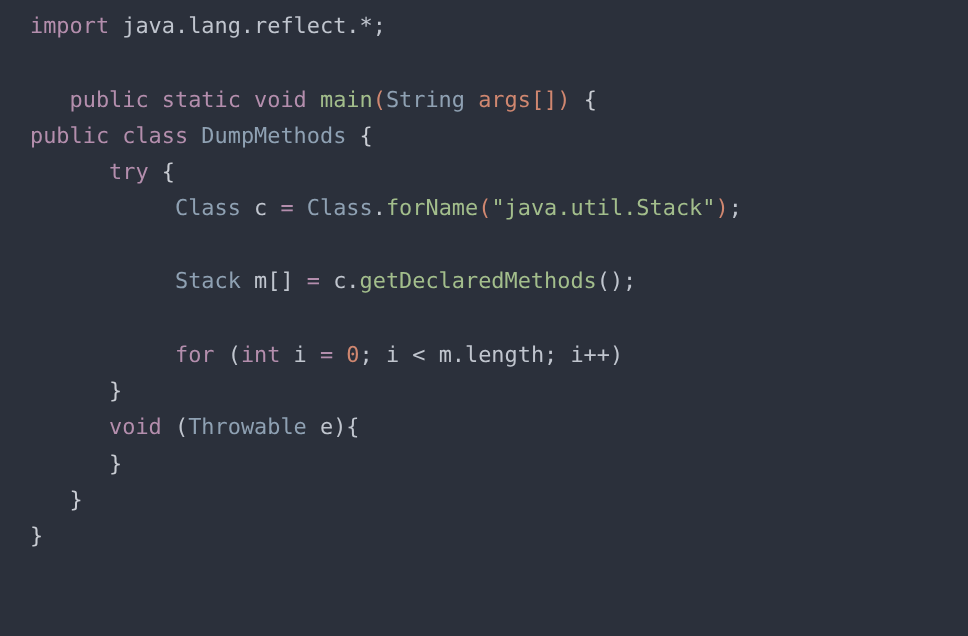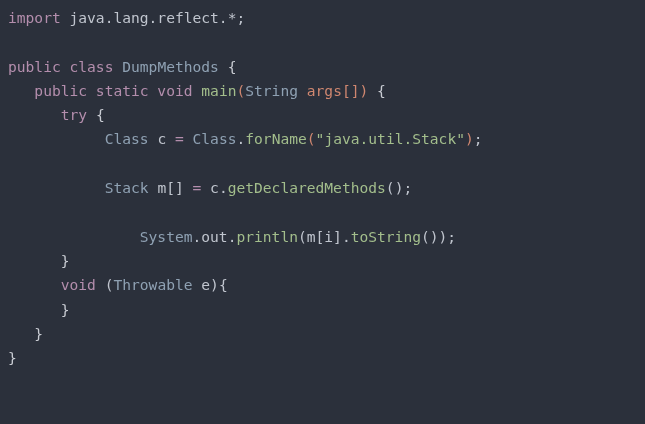--- a/index.html
+++ b/index.html
@@ -12,21 +12,21 @@
     height: 424px;
     overflow: hidden;
     background: #2b303b;
     font-family: "DejaVu Sans Mono", "Liberation Mono", monospace;
   }
   #code-view {
     position: relative;
     width: 645px;
     height: 424px;
     background: #2b303b;
-    padding: 6px 0 0 8px;
+    padding: 6px 0 0 20px;
     box-sizing: border-box;
   }
   .code-line {
     height: 24.3px;
     line-height: 24.3px;
     font-size: 14.6px;
     white-space: pre;
     color: #c0c5ce;
     letter-spacing: 0px;
   }
@@ -45,28 +45,28 @@
   .t-plain   { color: #c0c5ce; }   
   .t-brace   { color: #c9ccd3; }   
 </style>
 </head>
 <body>
 
 <div id="code-view">
   <div id="code-body">
       <div class="code-line"><span class="t-kw">import</span><span class="t-plain"> java.lang.reflect.*;</span></div>
       <div class="code-line blank">&nbsp;</div>
+      <div class="code-line"><span class="t-plain">   </span><span class="t-kw">public static void</span><span class="t-plain"> </span><span class="t-fn">main</span><span class="t-punct">(</span><span class="t-type">String</span><span class="t-plain"> </span><span class="t-var">args[]</span><span class="t-punct">)</span><span class="t-plain"> </span><span class="t-brace">{</span></div>
       <div class="code-line"><span class="t-kw">public class</span><span class="t-plain"> </span><span class="t-type">DumpMethods</span><span class="t-plain"> </span><span class="t-brace">{</span></div>
-      <div class="code-line"><span class="t-plain">   </span><span class="t-kw">public static void</span><span class="t-plain"> </span><span class="t-fn">main</span><span class="t-punct">(</span><span class="t-type">String</span><span class="t-plain"> </span><span class="t-var">args[]</span><span class="t-punct">)</span><span class="t-plain"> </span><span class="t-brace">{</span></div>
       <div class="code-line"><span class="t-plain">      </span><span class="t-kw">try</span><span class="t-plain"> </span><span class="t-brace">{</span></div>
       <div class="code-line"><span class="t-plain">           </span><span class="t-type">Class</span><span class="t-plain"> c </span><span class="t-op">=</span><span class="t-plain"> </span><span class="t-type">Class</span><span class="t-plain">.</span><span class="t-fn">forName</span><span class="t-punct">(</span><span class="t-str">"java.util.Stack"</span><span class="t-punct">)</span><span class="t-plain">;</span></div>
       <div class="code-line blank">&nbsp;</div>
       <div class="code-line"><span class="t-plain">           </span><span class="t-type">Stack</span><span class="t-plain"> m[] </span><span class="t-op">=</span><span class="t-plain"> c.</span><span class="t-fn">getDeclaredMethods</span><span class="t-plain">();</span></div>
       <div class="code-line blank">&nbsp;</div>
-      <div class="code-line"><span class="t-plain">               </span><span class="t-type">System</span><span class="t-plain">.out.</span><span class="t-fn">println</span><span class="t-plain">(m[i].</span><span class="t-fn">toString</span><span class="t-plain">());</span></div>
+      <div class="code-line"><span class="t-plain">           </span><span class="t-kw">for</span><span class="t-plain"> (</span><span class="t-kw">int</span><span class="t-plain"> i </span><span class="t-op">=</span><span class="t-plain"> </span><span class="t-num">0</span><span class="t-plain">; i &lt; m.length; i++)</span></div>
       <div class="code-line"><span class="t-plain">      </span><span class="t-brace">}</span></div>
       <div class="code-line"><span class="t-plain">      </span><span class="t-kw">void</span><span class="t-plain"> (</span><span class="t-type">Throwable</span><span class="t-plain"> e){</span></div>
       <div class="code-line"><span class="t-plain">      </span><span class="t-brace">}</span></div>
       <div class="code-line"><span class="t-plain">   </span><span class="t-brace">}</span></div>
       <div class="code-line"><span class="t-brace">}</span></div>
       <div class="code-line blank">&nbsp;</div>
     </div>
 </div>
 
 </body></html>

